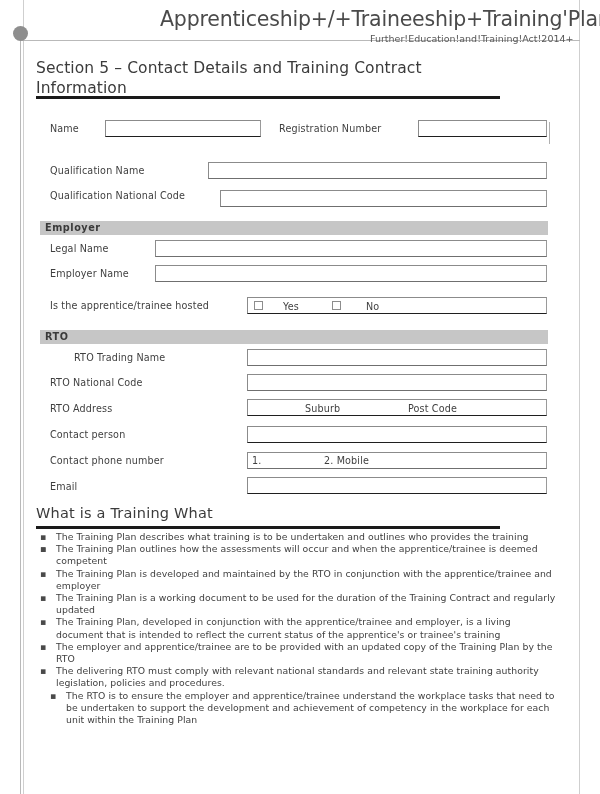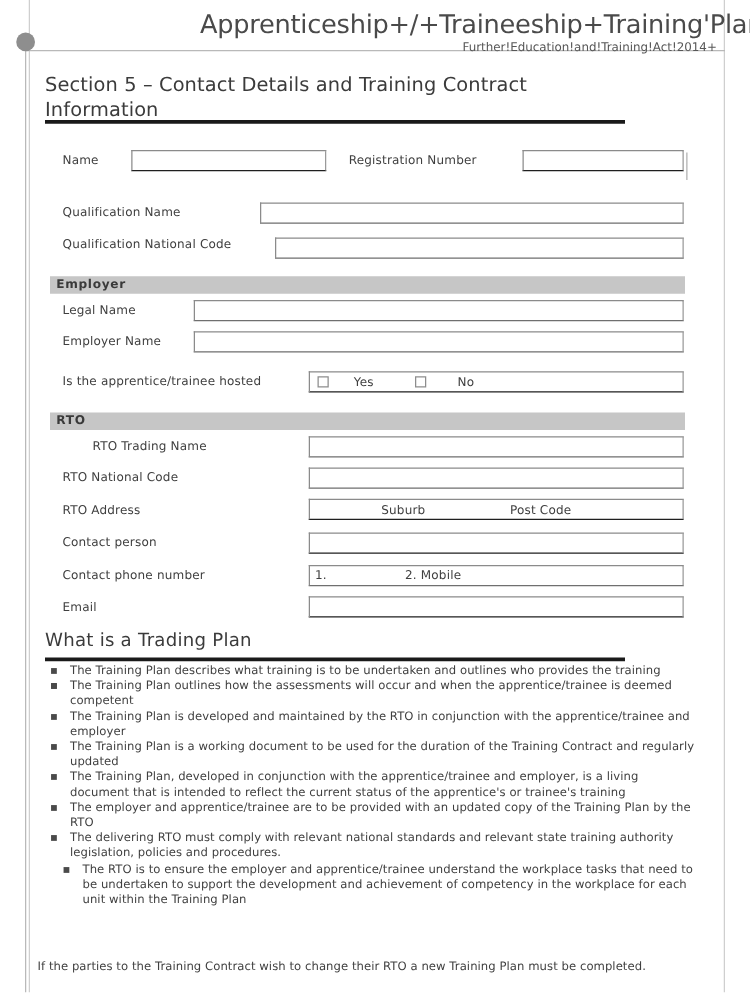--- a/index.html
+++ b/index.html
@@ -280,30 +280,29 @@
 
   <div class="field-label" style="left:50px; top:455px;">Contact phone number</div>
   <div class="field-box thin" style="left:247px; top:452px; width:300px; height:17px;"></div>
   <div class="inbox-text" style="left:252px; top:455px;">1.</div>
   <div class="inbox-text" style="left:324px; top:455px;">2. Mobile</div>
 
   <div class="field-label" style="left:50px; top:481px;">Email</div>
   <div class="field-box" style="left:247px; top:477px; width:300px; height:17px;"></div>
   <div class="inbox-text" style="left:252px; top:481px;"></div>
 
-  <div class="sub-heading">What is a Trading Plan</div>
+  <div class="sub-heading">What is a Training What</div>
   <div class="sub-heading-rule"></div>
 
   <div class="bullets">
     <div class="bullet-row"><span class="dot">▪</span><span>The Training Plan describes what training is to be undertaken and outlines who provides the training</span></div>
     <div class="bullet-row"><span class="dot">▪</span></div>
     <div class="bullet-row"><span class="dot">▪</span><span>The Training Plan outlines how the assessments will occur and when the apprentice/trainee is deemed competent</span></div>
     <div class="bullet-row"><span class="dot">▪</span><span>The Training Plan is developed and maintained by the RTO in conjunction with the apprentice/trainee and employer</span></div>
     <div class="bullet-row"><span class="dot">▪</span><span>The Training Plan is a working document to be used for the duration of the Training Contract and regularly updated</span></div>
     <div class="bullet-row"><span class="dot">▪</span><span>The Training Plan, developed in conjunction with the apprentice/trainee and employer, is a living document that is intended to reflect the current status of the apprentice's or trainee's training</span></div>
     <div class="bullet-row"><span class="dot">▪</span><span>The employer and apprentice/trainee are to be provided with an updated copy of the Training Plan by the RTO</span></div>
     <div class="bullet-row"><span class="dot">▪</span><span>The delivering RTO must comply with relevant national standards and relevant state training authority legislation, policies and procedures.</span></div>
     <div class="bullet-row indented"><span class="dot">▪</span><span>The RTO is to ensure the employer and apprentice/trainee understand the workplace tasks that need to be undertaken to support the development and achievement of competency in the workplace for each unit within the Training Plan</span></div>
   </div>
 
-  <div class="closing-para">If the parties to the Training Contract wish to change their RTO a new Training Plan must be completed.</div>
 
 </div>
 
 </body></html>

